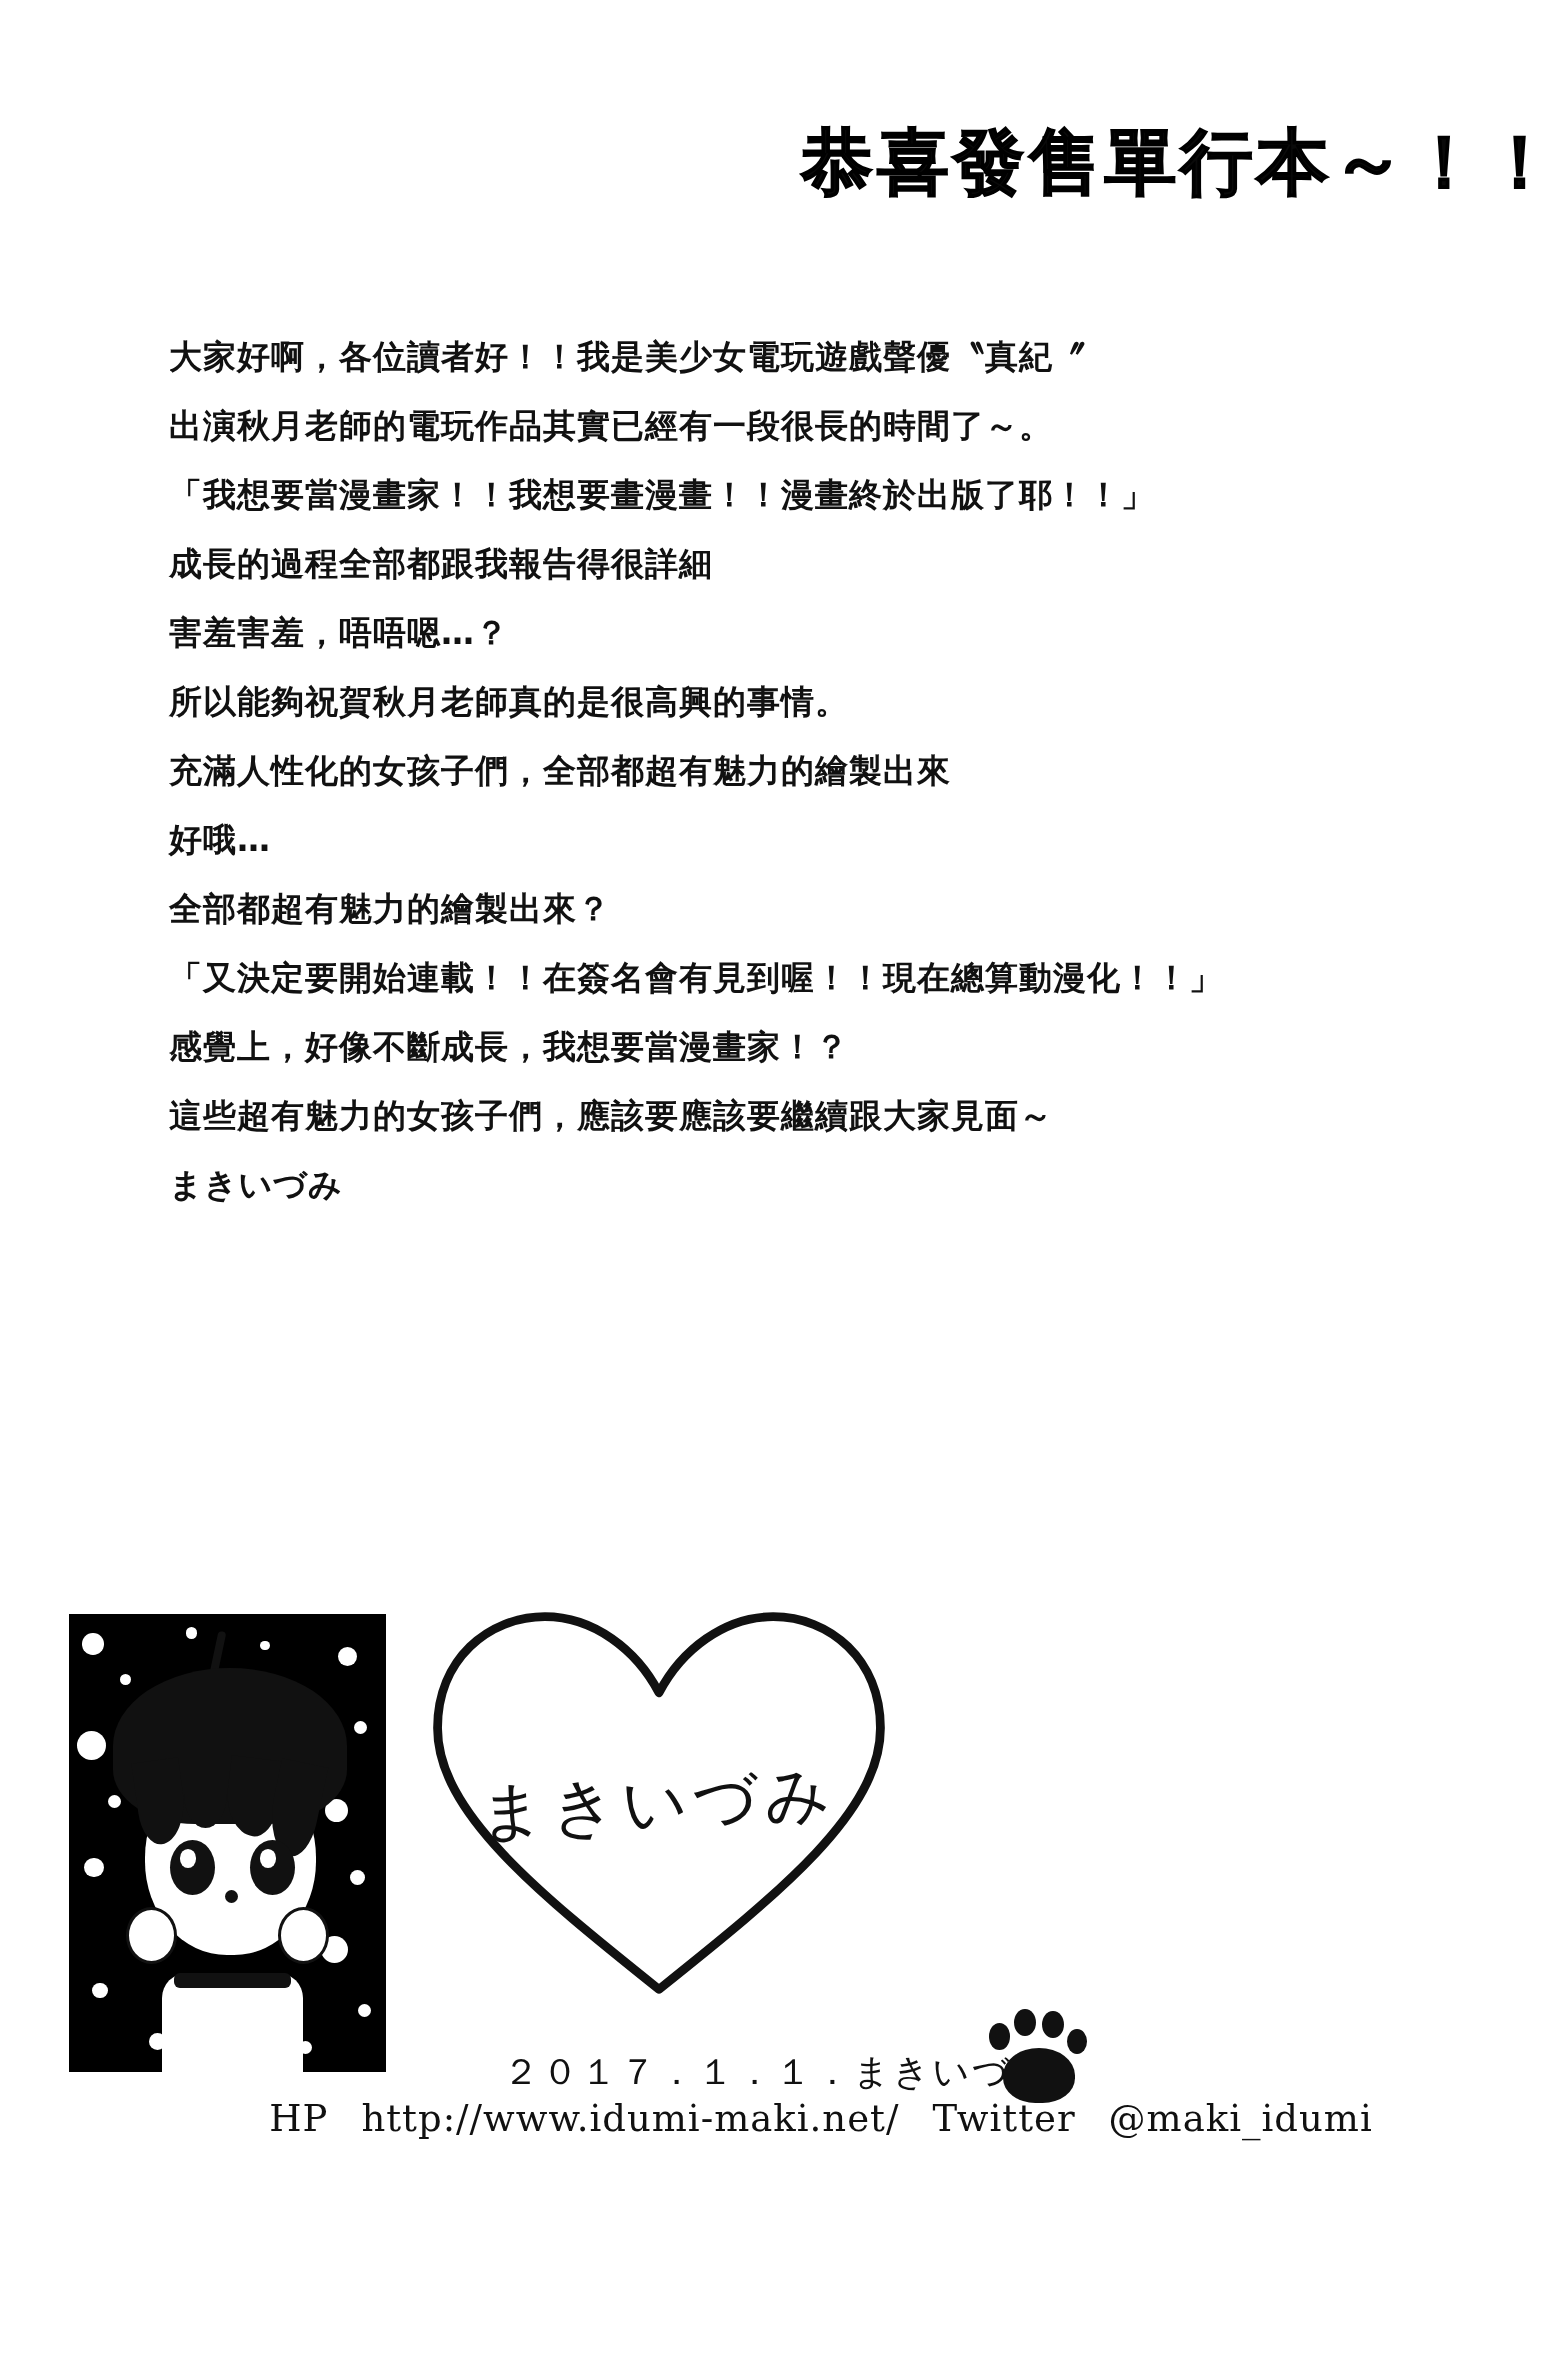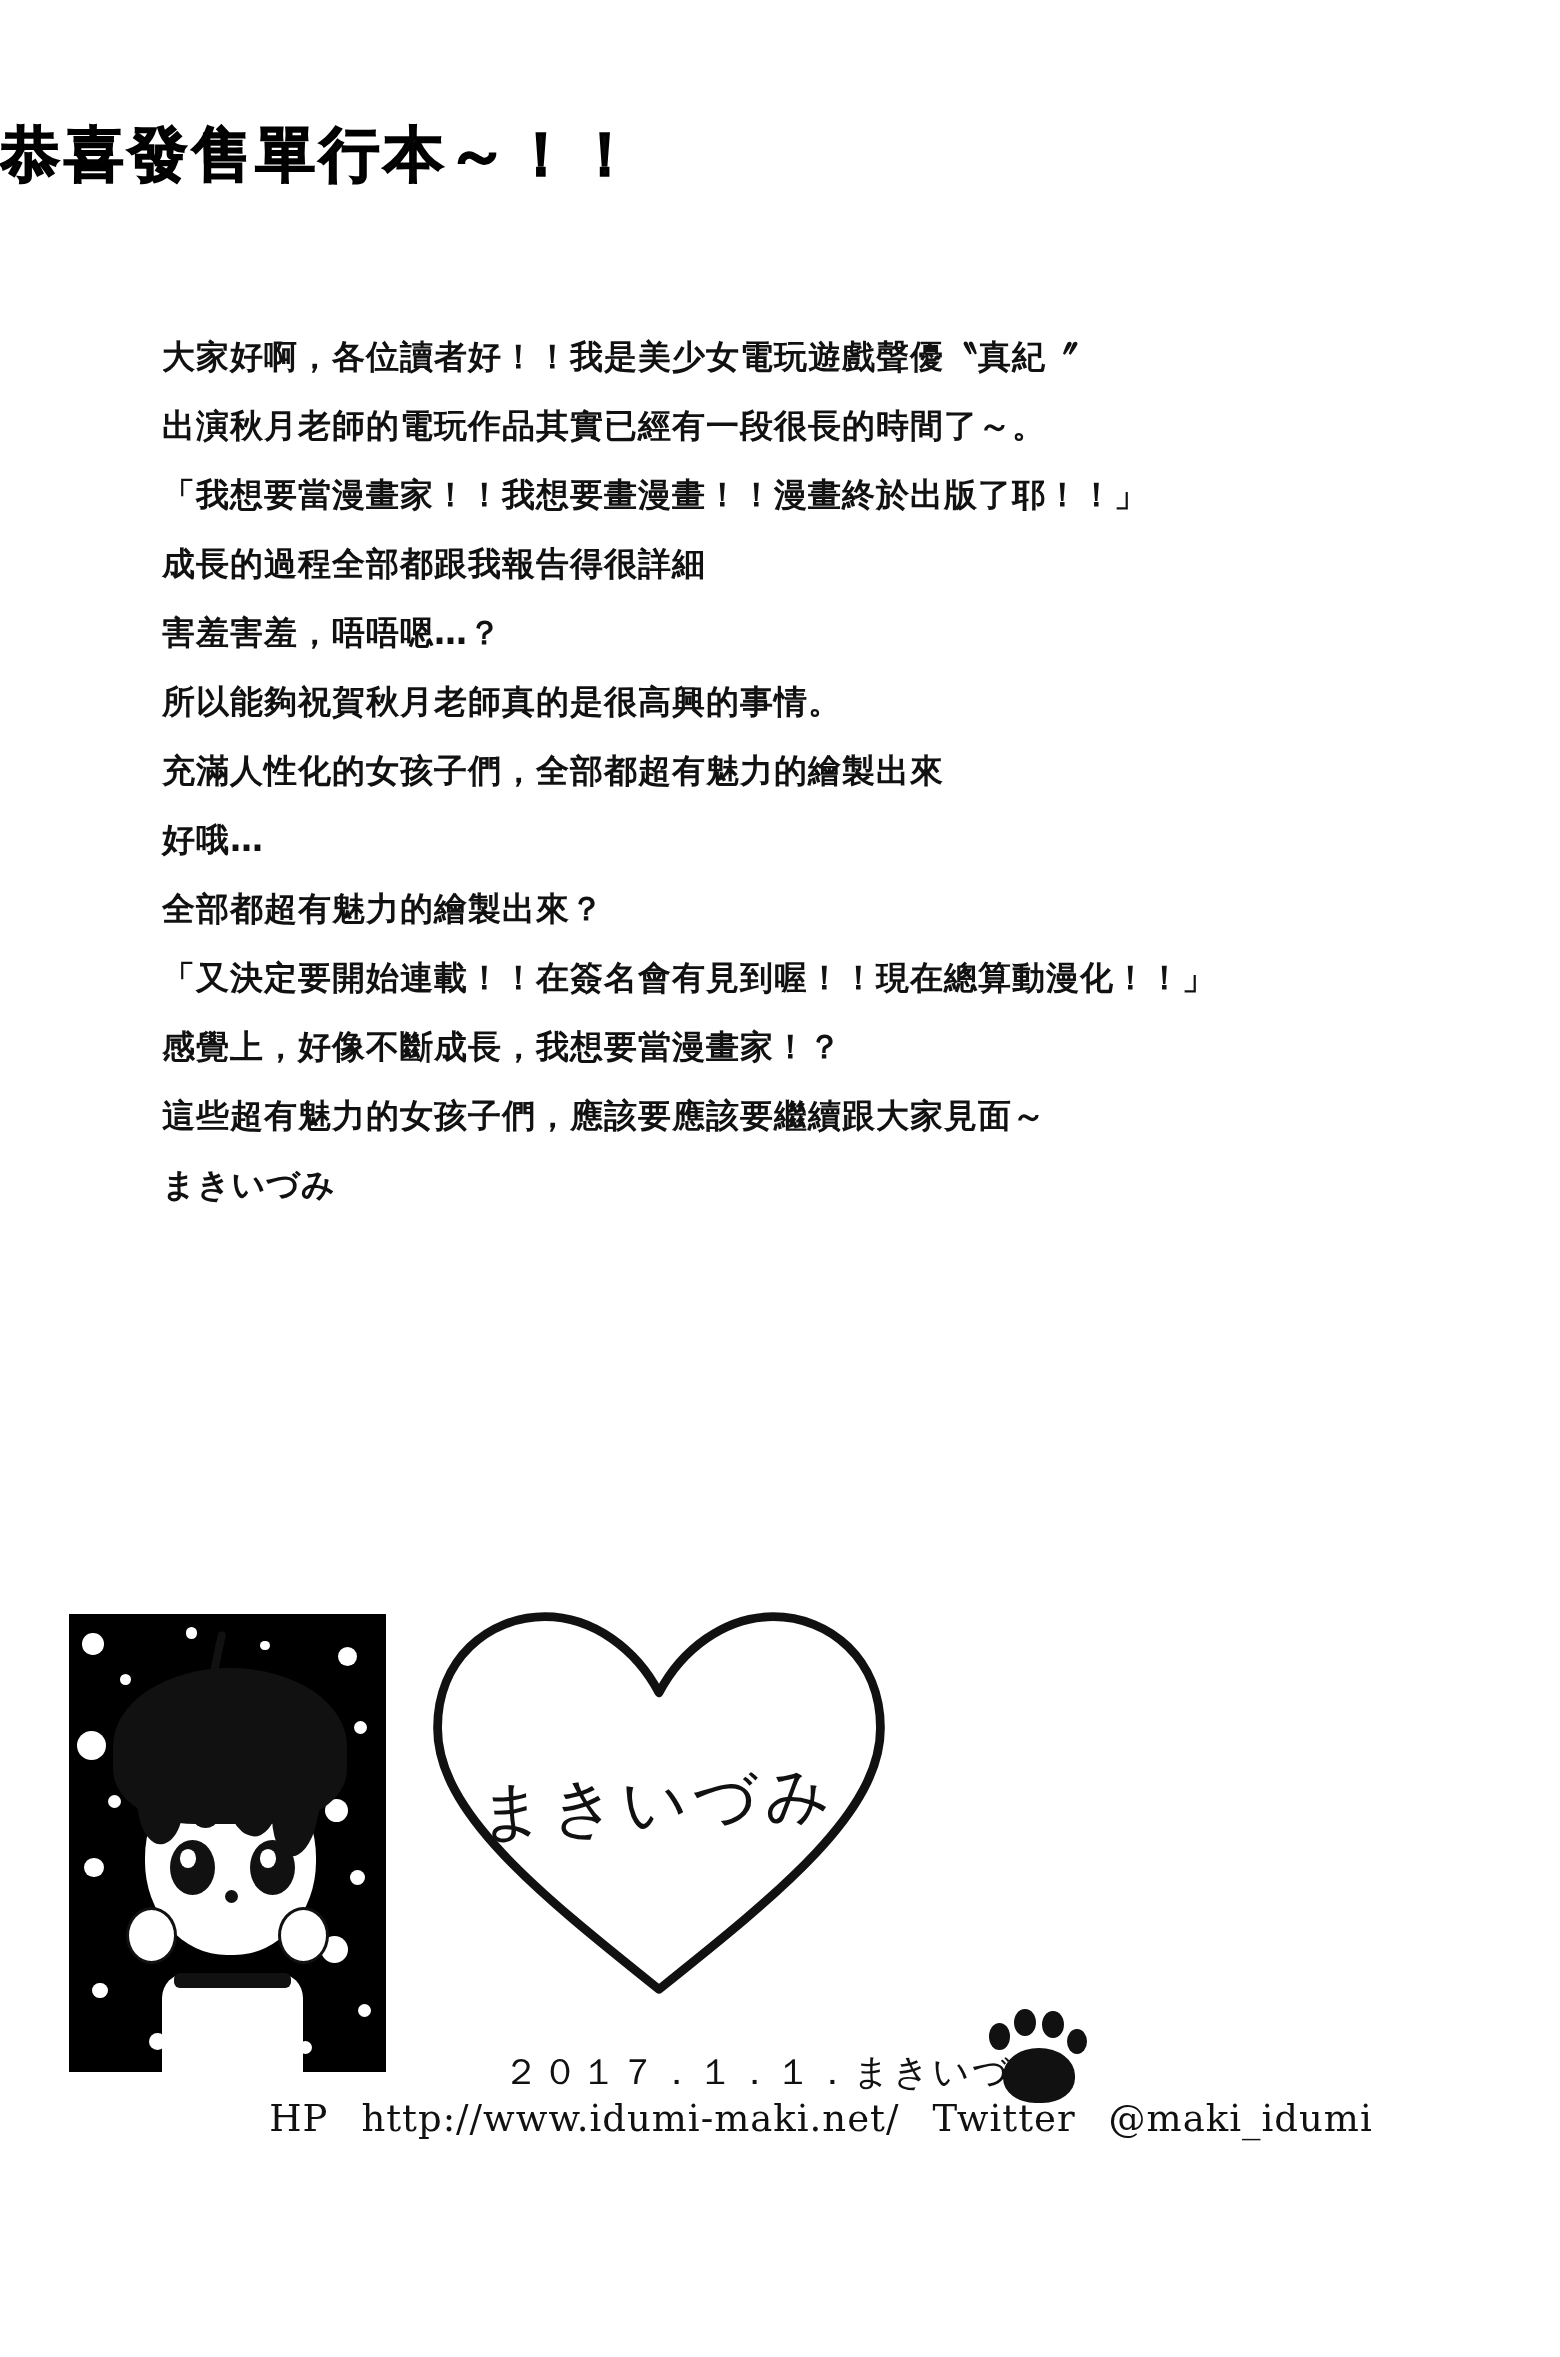--- a/index.html
+++ b/index.html
@@ -21,32 +21,32 @@
     width: 1560px;
     height: 2357px;
     background: #ffffff;
   }
   
   .title {
     position: absolute;
     left: 0;
     top: 115px;
     width: 1560px;
-    text-align: left;
+    text-align: right;
     font-family: "DejaVu Sans", sans-serif;
     font-weight: bold;
-    font-size: 60px;
+    font-size: 72px;
     letter-spacing: 3.9px;
     color: #0a0a0a;
     -webkit-text-stroke: 1.5px #000;
   }
   
   .letter {
     position: absolute;
-    left: 162px;
+    left: 169px;
     top: 322px;
     width: 1258px;
   }
   .letter .line {
     font-family: "DejaVu Sans", sans-serif;
     font-weight: bold;
     font-size: 33px;
     line-height: 69px;
     color: #111111;
     white-space: nowrap;

